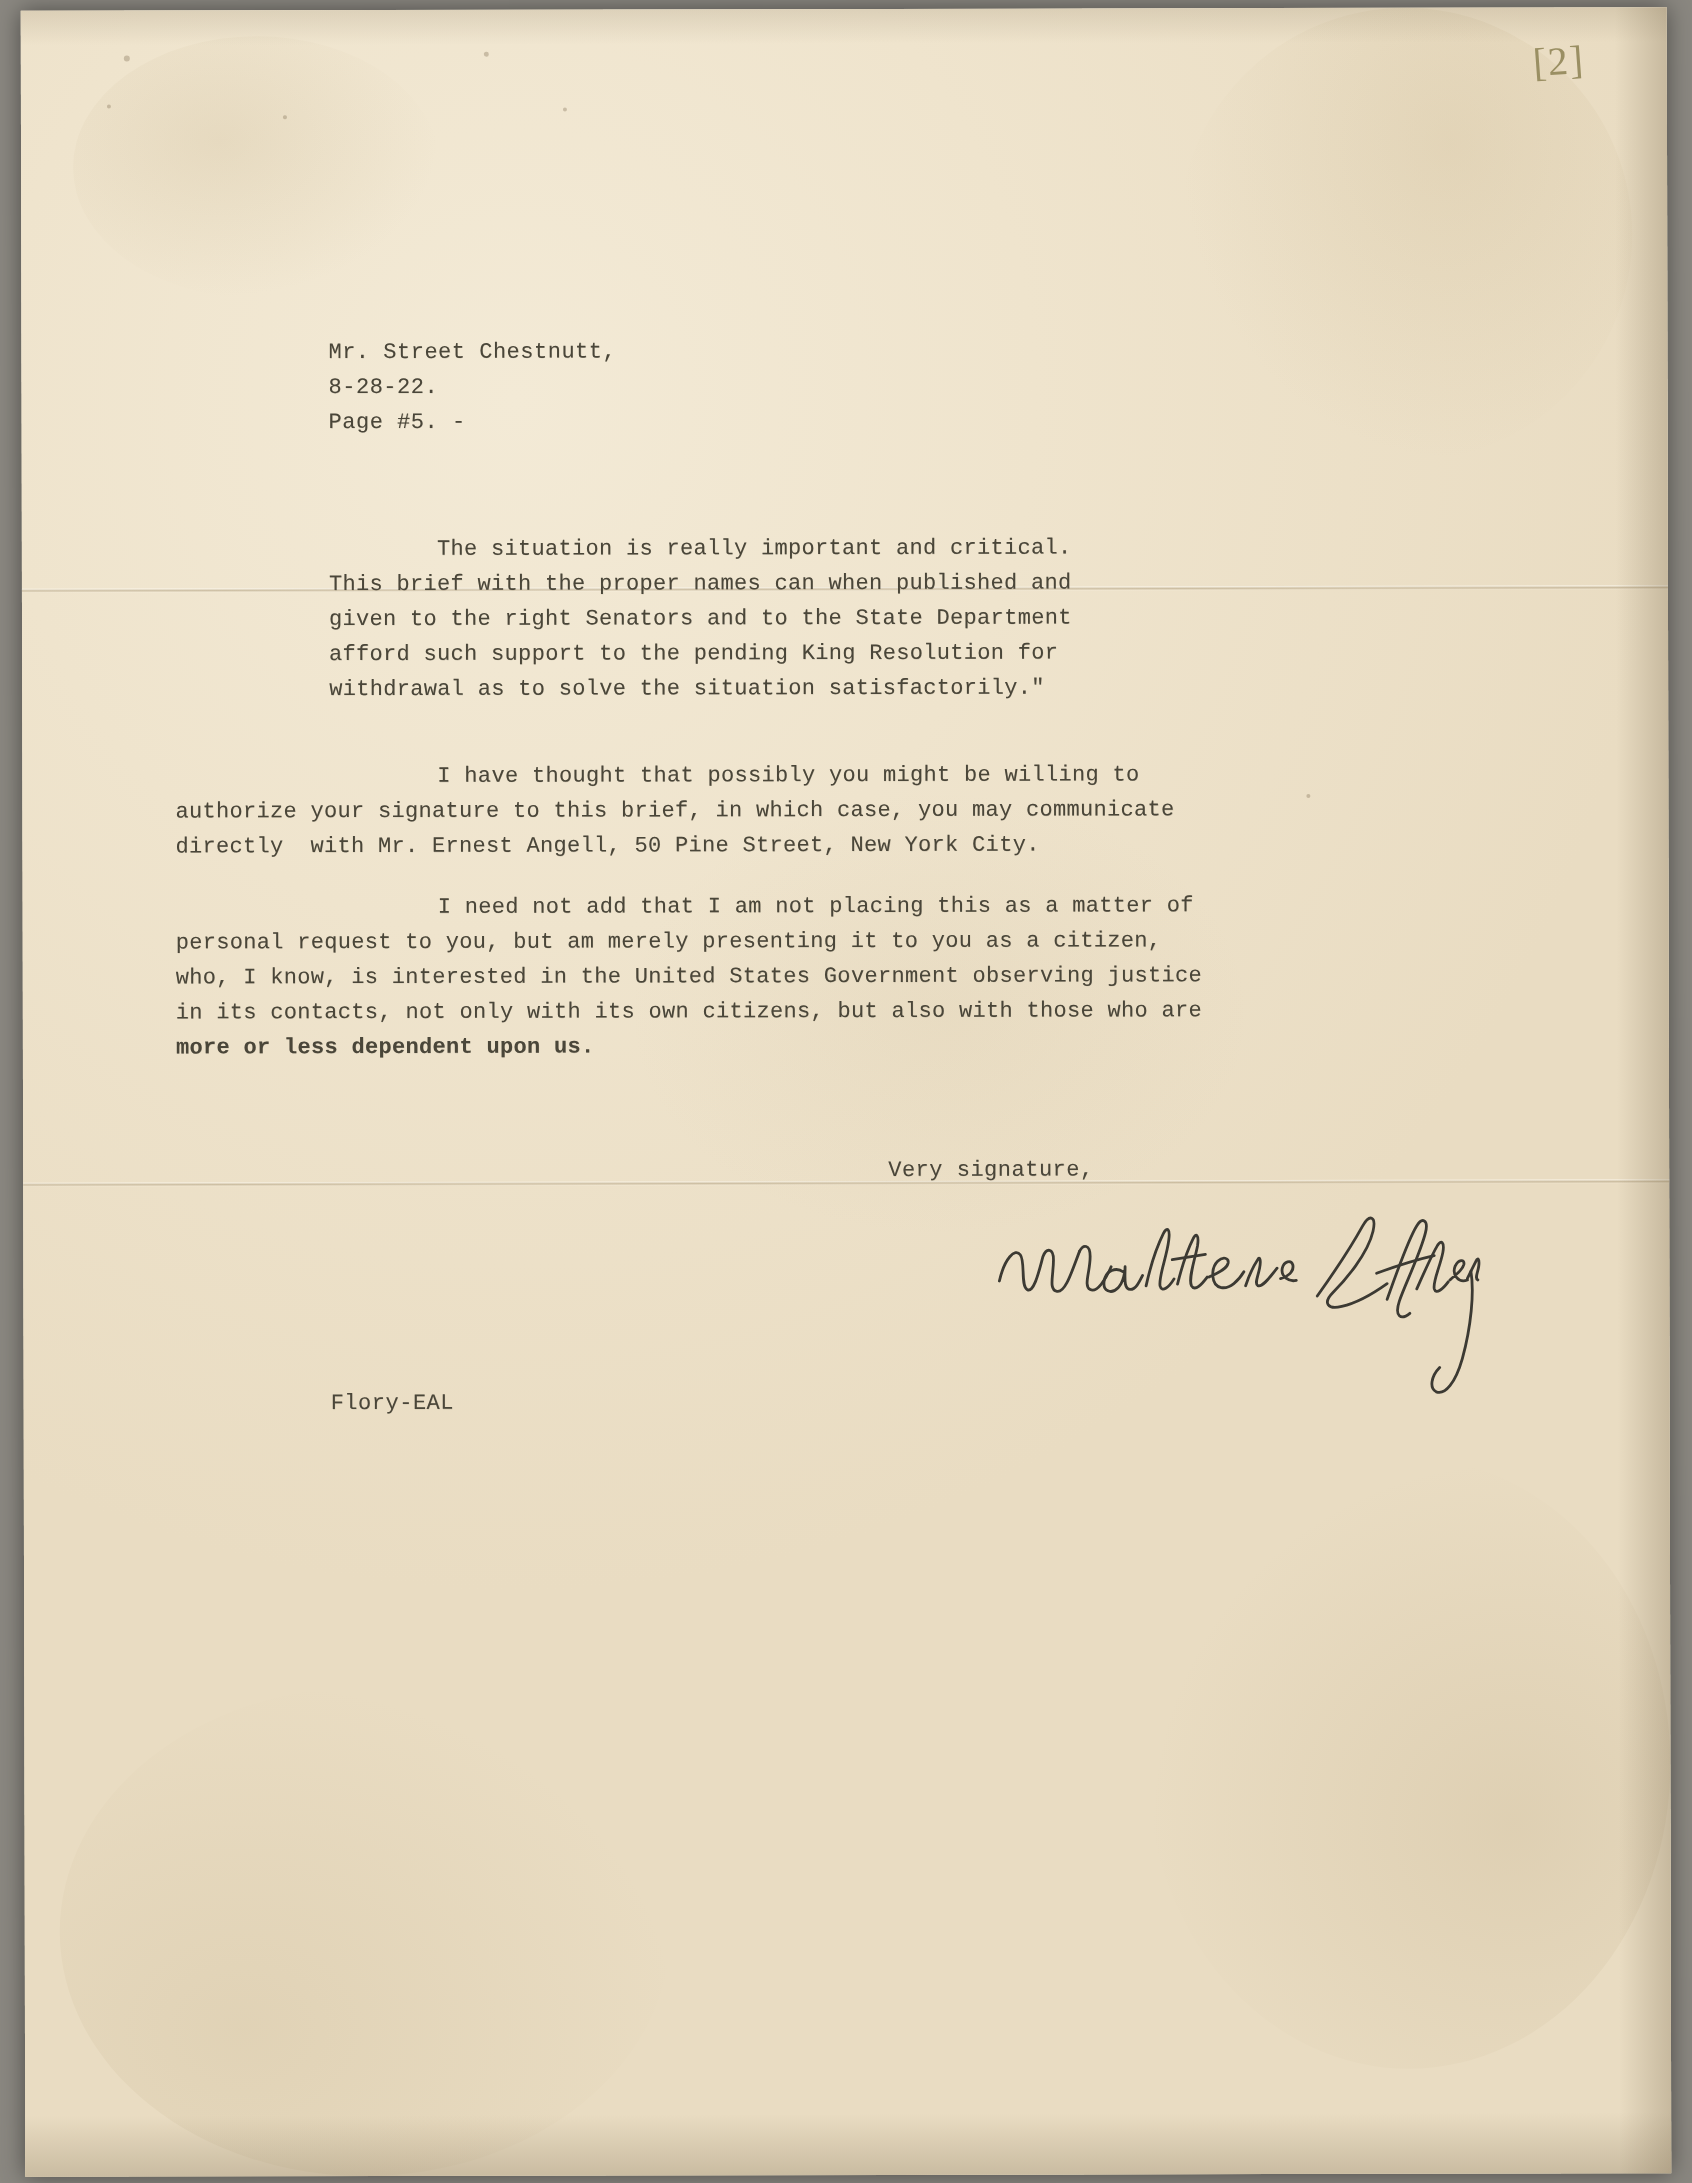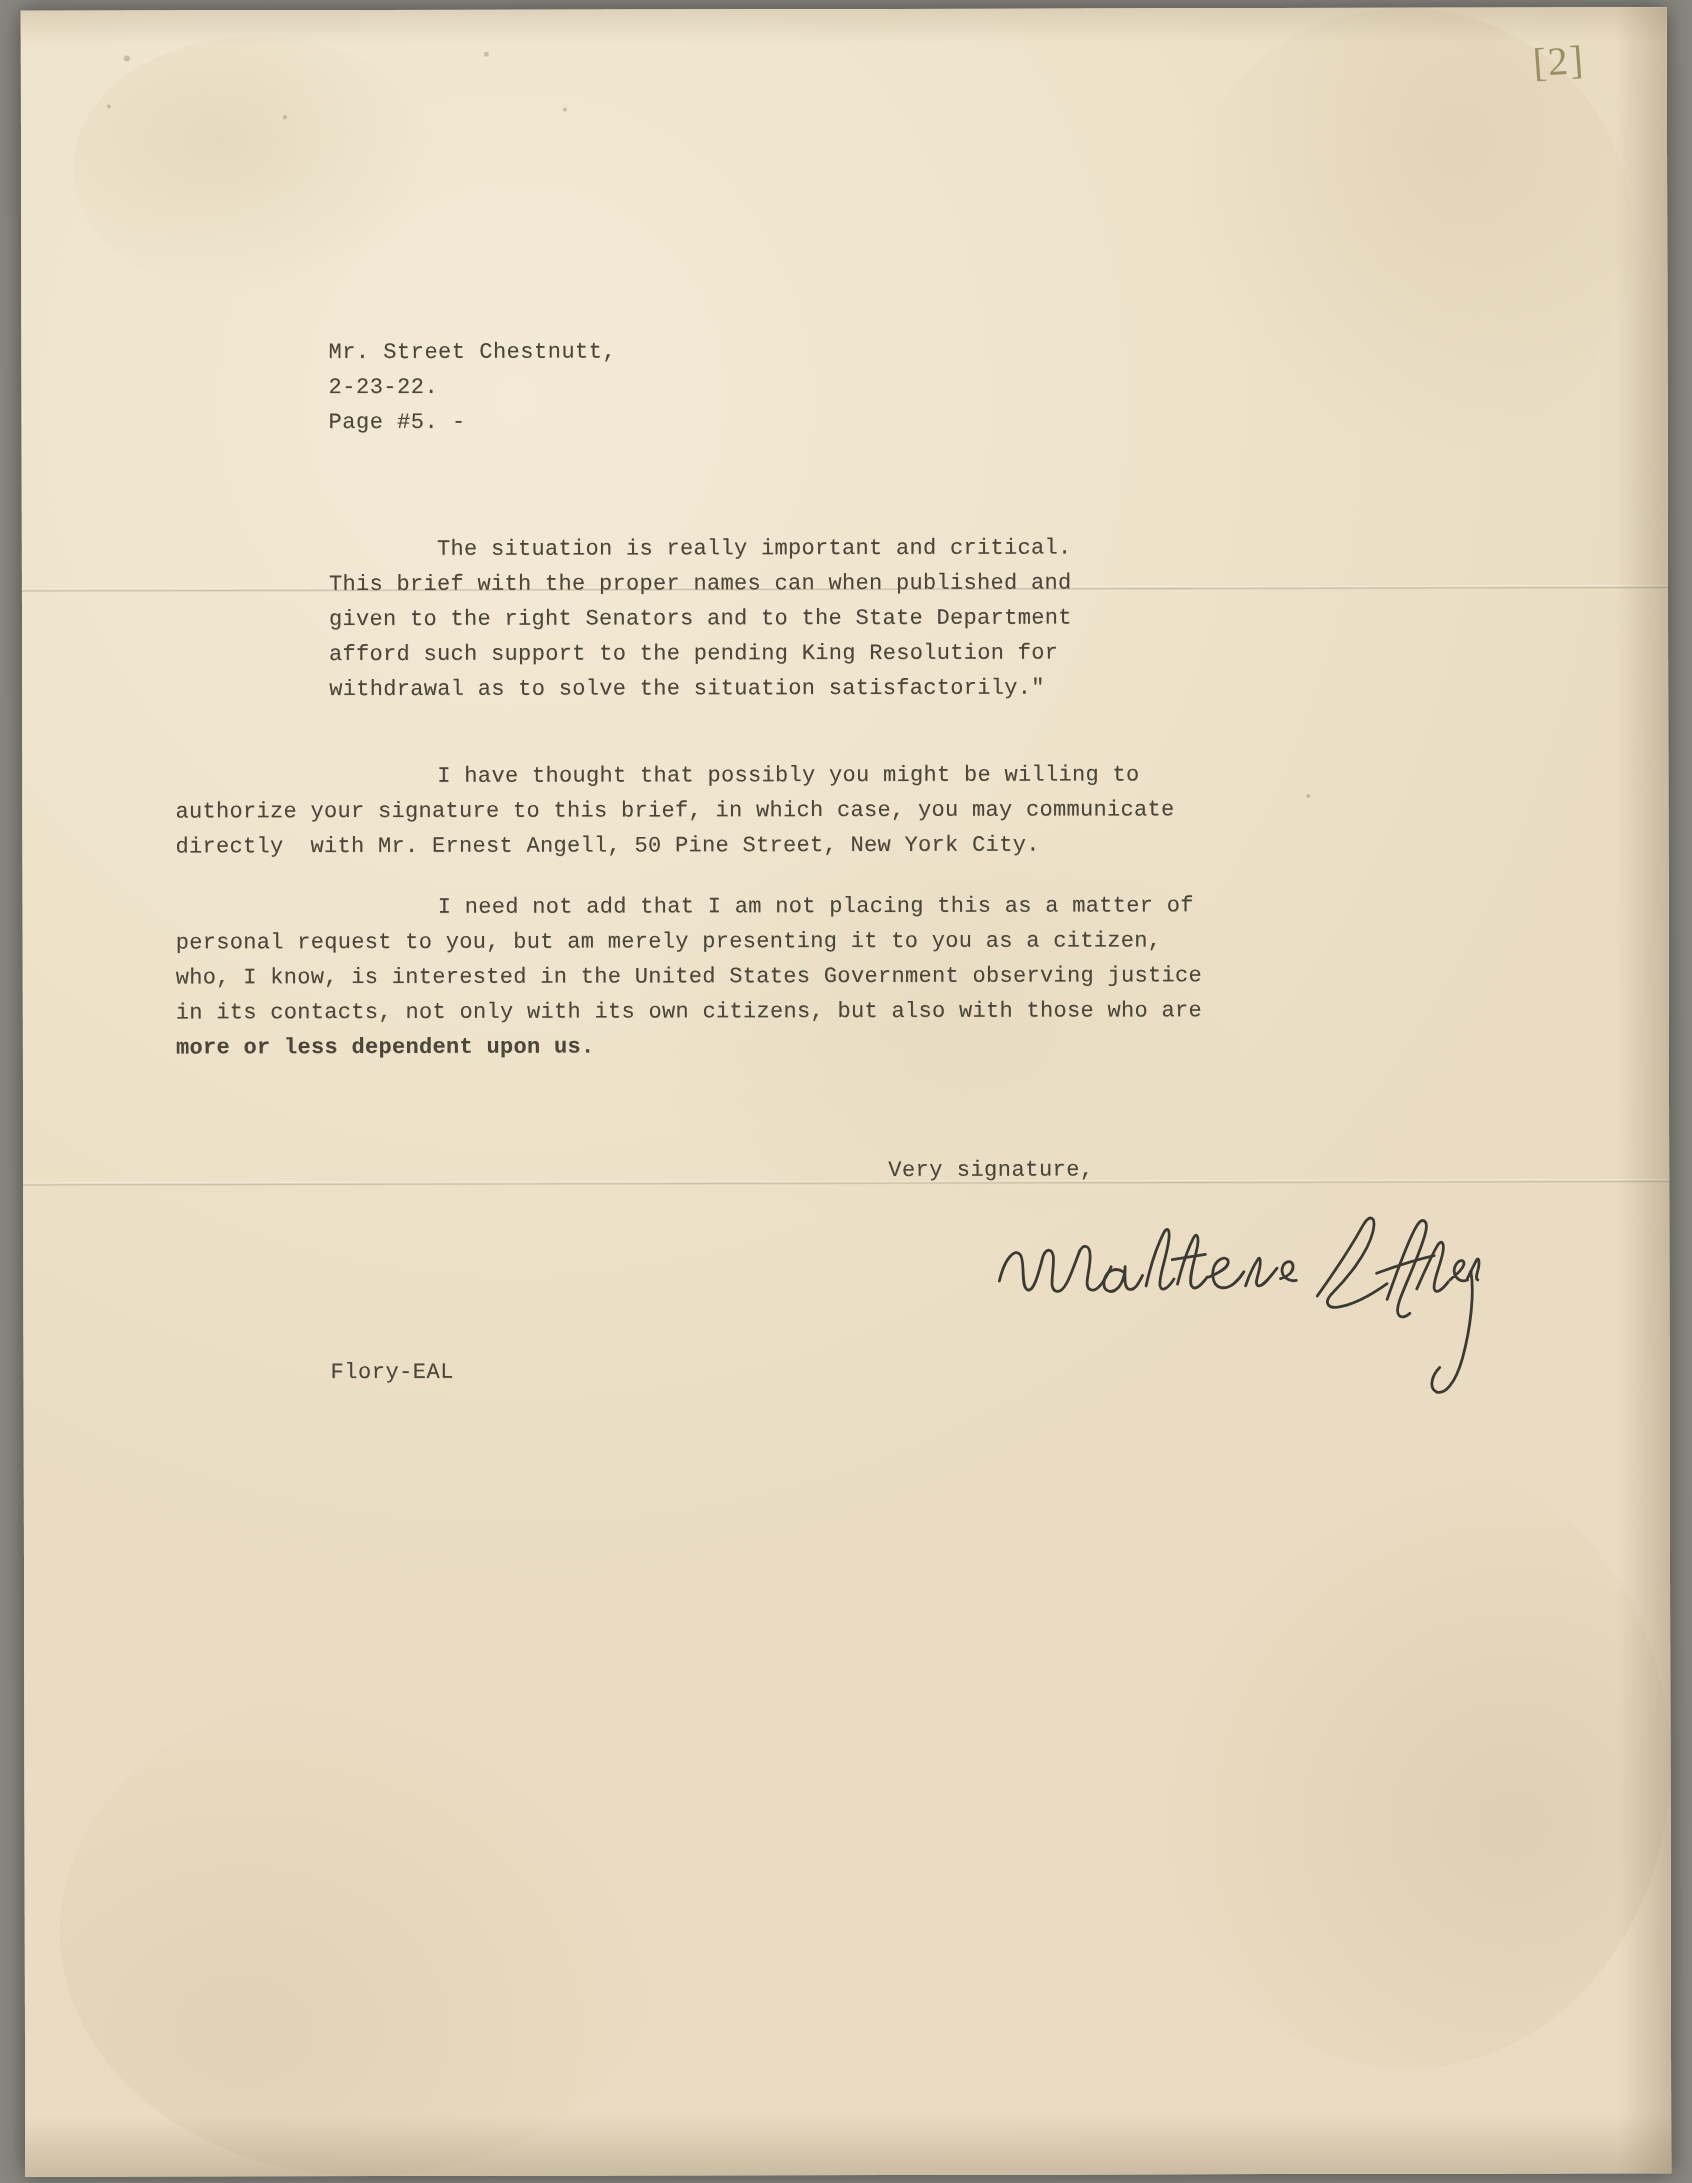--- a/index.html
+++ b/index.html
@@ -78,21 +78,21 @@
     white-space: pre;
     letter-spacing: 0.5px;
     text-shadow: 0.3px 0.3px 0 rgba(70,64,50,.25);
   }
   .tw.block { letter-spacing: 0.3px; }
   #heading   { left: 307px;  top: 325px; }
   #para1     { left: 307px;  top: 522px; }
   #para2     { left: 307px;  top: 749px; }
   #para3     { left: 307px;  top: 880px; }
   #closing   { left: 865px;  top: 1144px; }
-  #initials  { left: 307px;  top: 1345px; }
+  #initials  { left: 307px;  top: 1376px; }
   
   #pagemark {
     position: absolute;
     right: 82px;
     top: 30px;
     font-family: "Liberation Serif", "DejaVu Serif", serif;
     font-size: 40px;
     color: #9a8f63;
     transform: rotate(-4deg);
     letter-spacing: 1.7px;
@@ -127,21 +127,21 @@
     <div class="speck" style="left:103px; top:45px; width:6.1px; height:6.1px;"></div>
     <div class="speck" style="left:86px;  top:94px; width:4.4px; height:4.4px;"></div>
     <div class="speck" style="left:463px; top:42px; width:5.2px; height:5.2px;"></div>
     <div class="speck" style="left:542px; top:98px; width:4.4px; height:4.4px;"></div>
     <div class="speck" style="left:262px; top:105px; width:3.5px; height:3.5px;"></div>
     <div class="speck" style="left:1284px; top:786px; width:4.4px; height:4.4px;"></div>
 
     <div id="pagemark">[2]</div>
 
     <div class="tw" id="heading"><span>Mr. Street Chestnutt,</span>
-<span>2-23-22.</span>
+<span>8-28-22.</span>
 <span>Page #5. -</span></div>
 
     <div class="tw block" id="para1"><span>        The situation is really important and critical.</span>
 <span>This brief with the proper names can when published and</span>
 <span>given to the right Senators and to the State Department</span>
 <span>afford such support to the pending King Resolution for</span>
 <span>withdrawal as to solve the situation satisfactorily."</span></div>
 
     <div class="tw block" id="para2" style="left:307px;"><span>        I have thought that possibly you might be willing to</span>
 <span style="margin-left:-154px; display:inline-block;">authorize your signature to this brief, in which case, you may communicate</span>

